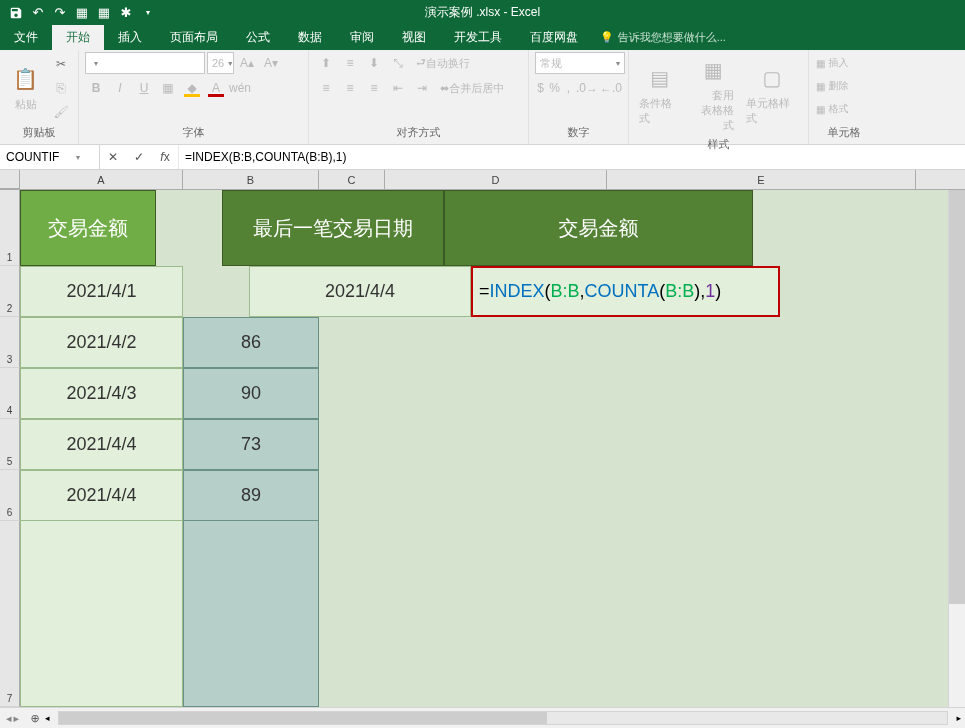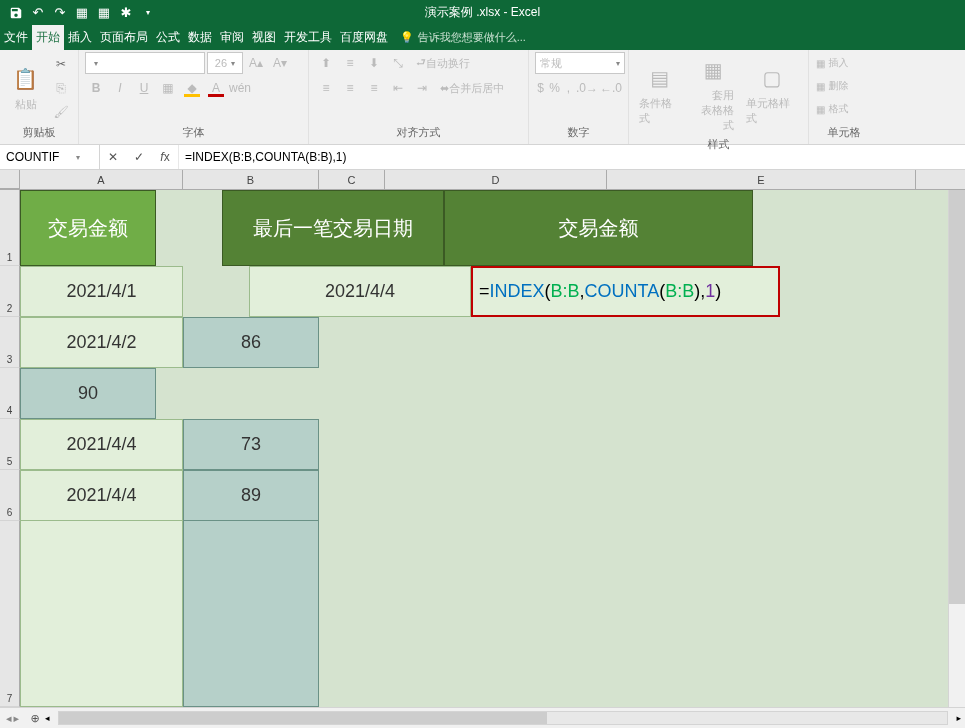--- a/index.html
+++ b/index.html
@@ -7,21 +7,21 @@
 
 
 .titlebar { background: #0e6837; height: 25px; display: flex; align-items: center; color: #fff; position: relative; }
 .qat { display: flex; align-items: center; gap: 2px; padding-left: 6px; }
 .qat-btn { width: 20px; height: 20px; display: flex; align-items: center; justify-content: center; color: #fff; font-size: 13px; }
 .qat-btn svg { fill: #fff; }
 .title-text { position: absolute; left: 50%; transform: translateX(-50%); font-size: 12px; color: #fff; }
 
 
 .ribbon-tabs { background: #0e6837; height: 25px; display: flex; align-items: stretch; color: #fff; font-size: 12px; }
-.ribbon-tab { padding: 0 4px; display: flex; align-items: center; cursor: default; }
+.ribbon-tab { padding: 0 14px; display: flex; align-items: center; cursor: default; }
 .ribbon-tab.active { background: #f1f1f1; color: #217346; }
 .tell-me { margin-left: 8px; display: flex; align-items: center; gap: 4px; color: #c8e0d0; font-size: 11px; }
 
 
 .ribbon { background: #f1f1f1; border-bottom: 1px solid #d4d4d4; height: 95px; display: flex; }
 .ribbon-group { border-right: 1px solid #e1e1e1; padding: 2px 6px; display: flex; flex-direction: column; }
 .ribbon-group-body { flex: 1; display: flex; align-items: center; gap: 4px; }
 .ribbon-group-label { text-align: center; font-size: 11px; color: #666; padding: 2px 0; position: relative; }
 .big-btn { display: flex; flex-direction: column; align-items: center; gap: 2px; padding: 2px 4px; font-size: 11px; color: #444; }
 .big-btn .icon { width: 32px; height: 32px; display: flex; align-items: center; justify-content: center; font-size: 20px; }
@@ -132,21 +132,21 @@
     <div class="ribbon-group-label">剪贴板</div>
   </div>
 
   <div class="ribbon-group" style="width:230px;">
     <div class="ribbon-group-body" style="flex-direction:column;align-items:stretch;gap:3px;">
       <div style="display:flex;gap:2px;">
         <div class="combo disabled" style="width:120px;">
             <span></span>
             <span class="arrow">▾</span>
           </div>
-        <div class="combo disabled" style="width:36px;justify-content:center;">
+        <div class="combo disabled" style="width:27px;">
             <span>26</span>
             <span class="arrow">▾</span>
           </div>
         <div class="small-btn disabled">A▴</div>
         <div class="small-btn disabled">A▾</div>
       </div>
       <div style="display:flex;gap:2px;">
         <div class="small-btn disabled">
             <b>B</b>
           </div>
@@ -289,20 +289,21 @@
       <div class="row-h">3</div>
       <div class="cell cA data-lt">2021/4/2</div>
       <div class="cell cB data-bl">86</div>
       <div class="cell cC"></div>
       <div class="cell cD"></div>
       <div class="cell cE"></div>
     </div>
 
     <div class="row" style="height:51px;">
       <div class="row-h">4</div>
+      <div class="cell cA data-lt">2021/4/3</div>
       <div class="cell cB data-bl">90</div>
       <div class="cell cC"></div>
       <div class="cell cD"></div>
       <div class="cell cE"></div>
     </div>
 
     <div class="row" style="height:51px;">
       <div class="row-h">5</div>
       <div class="cell cA data-lt">2021/4/4</div>
       <div class="cell cB data-bl">73</div>

